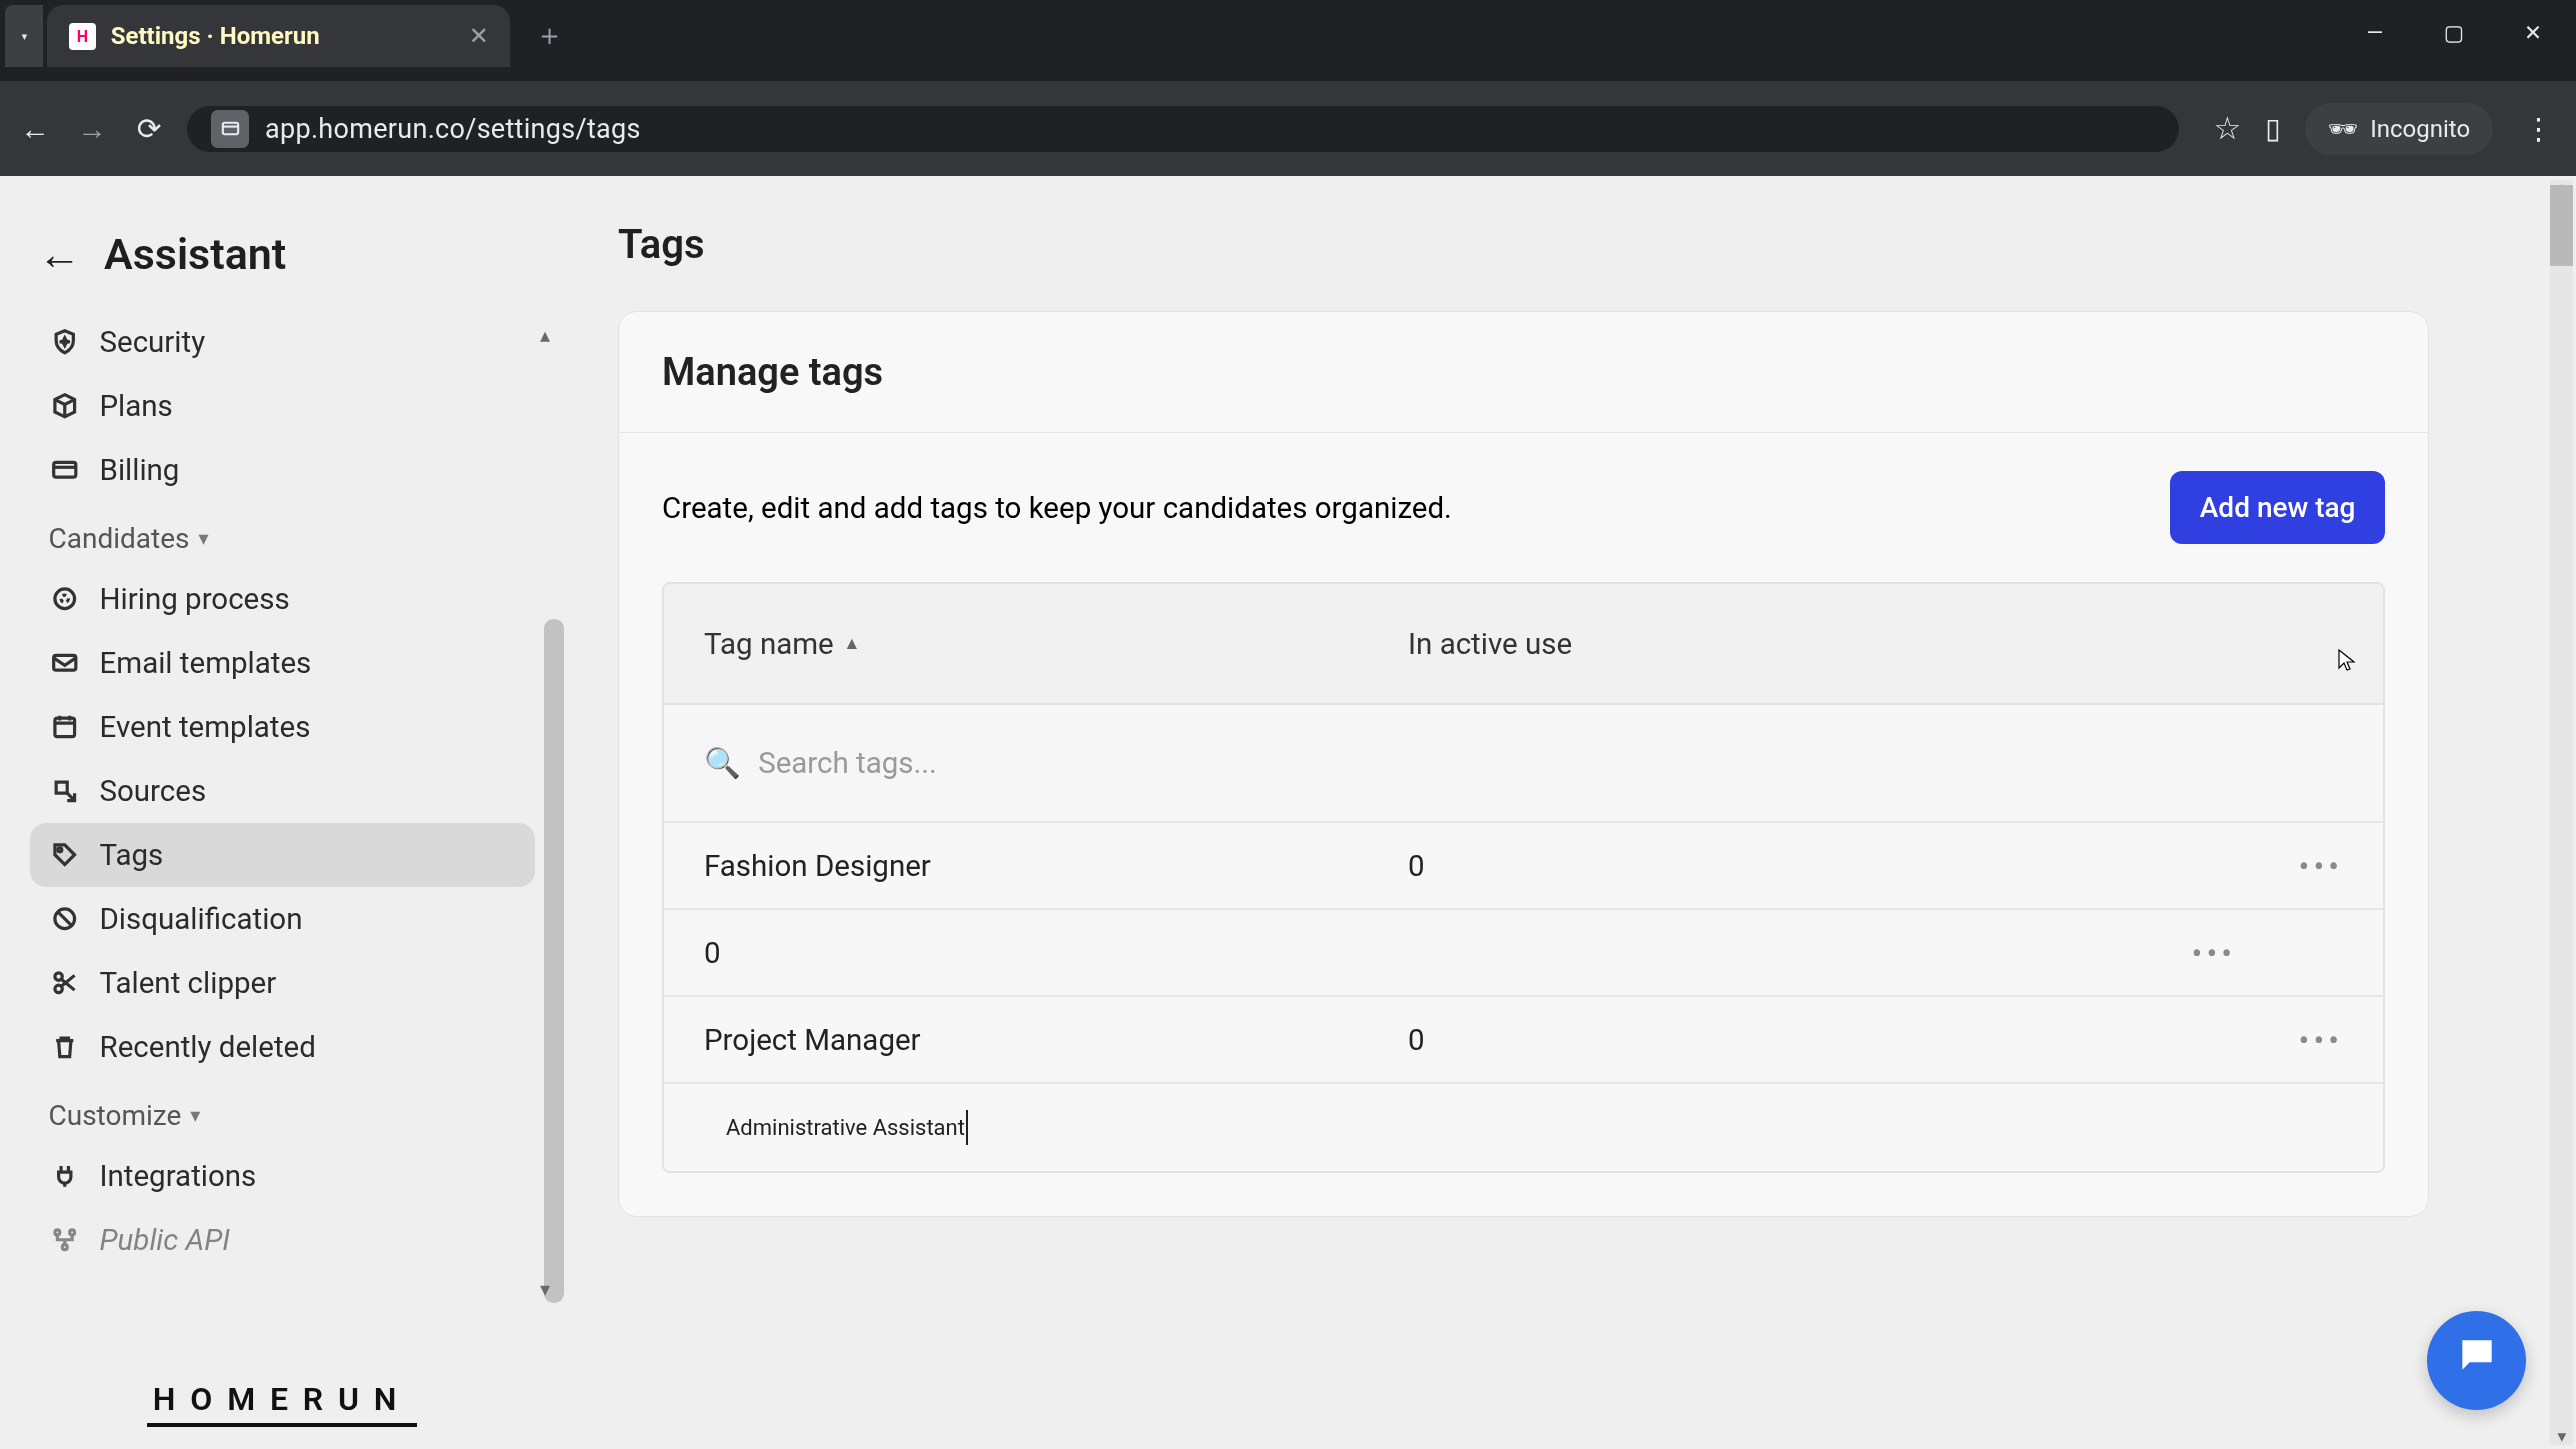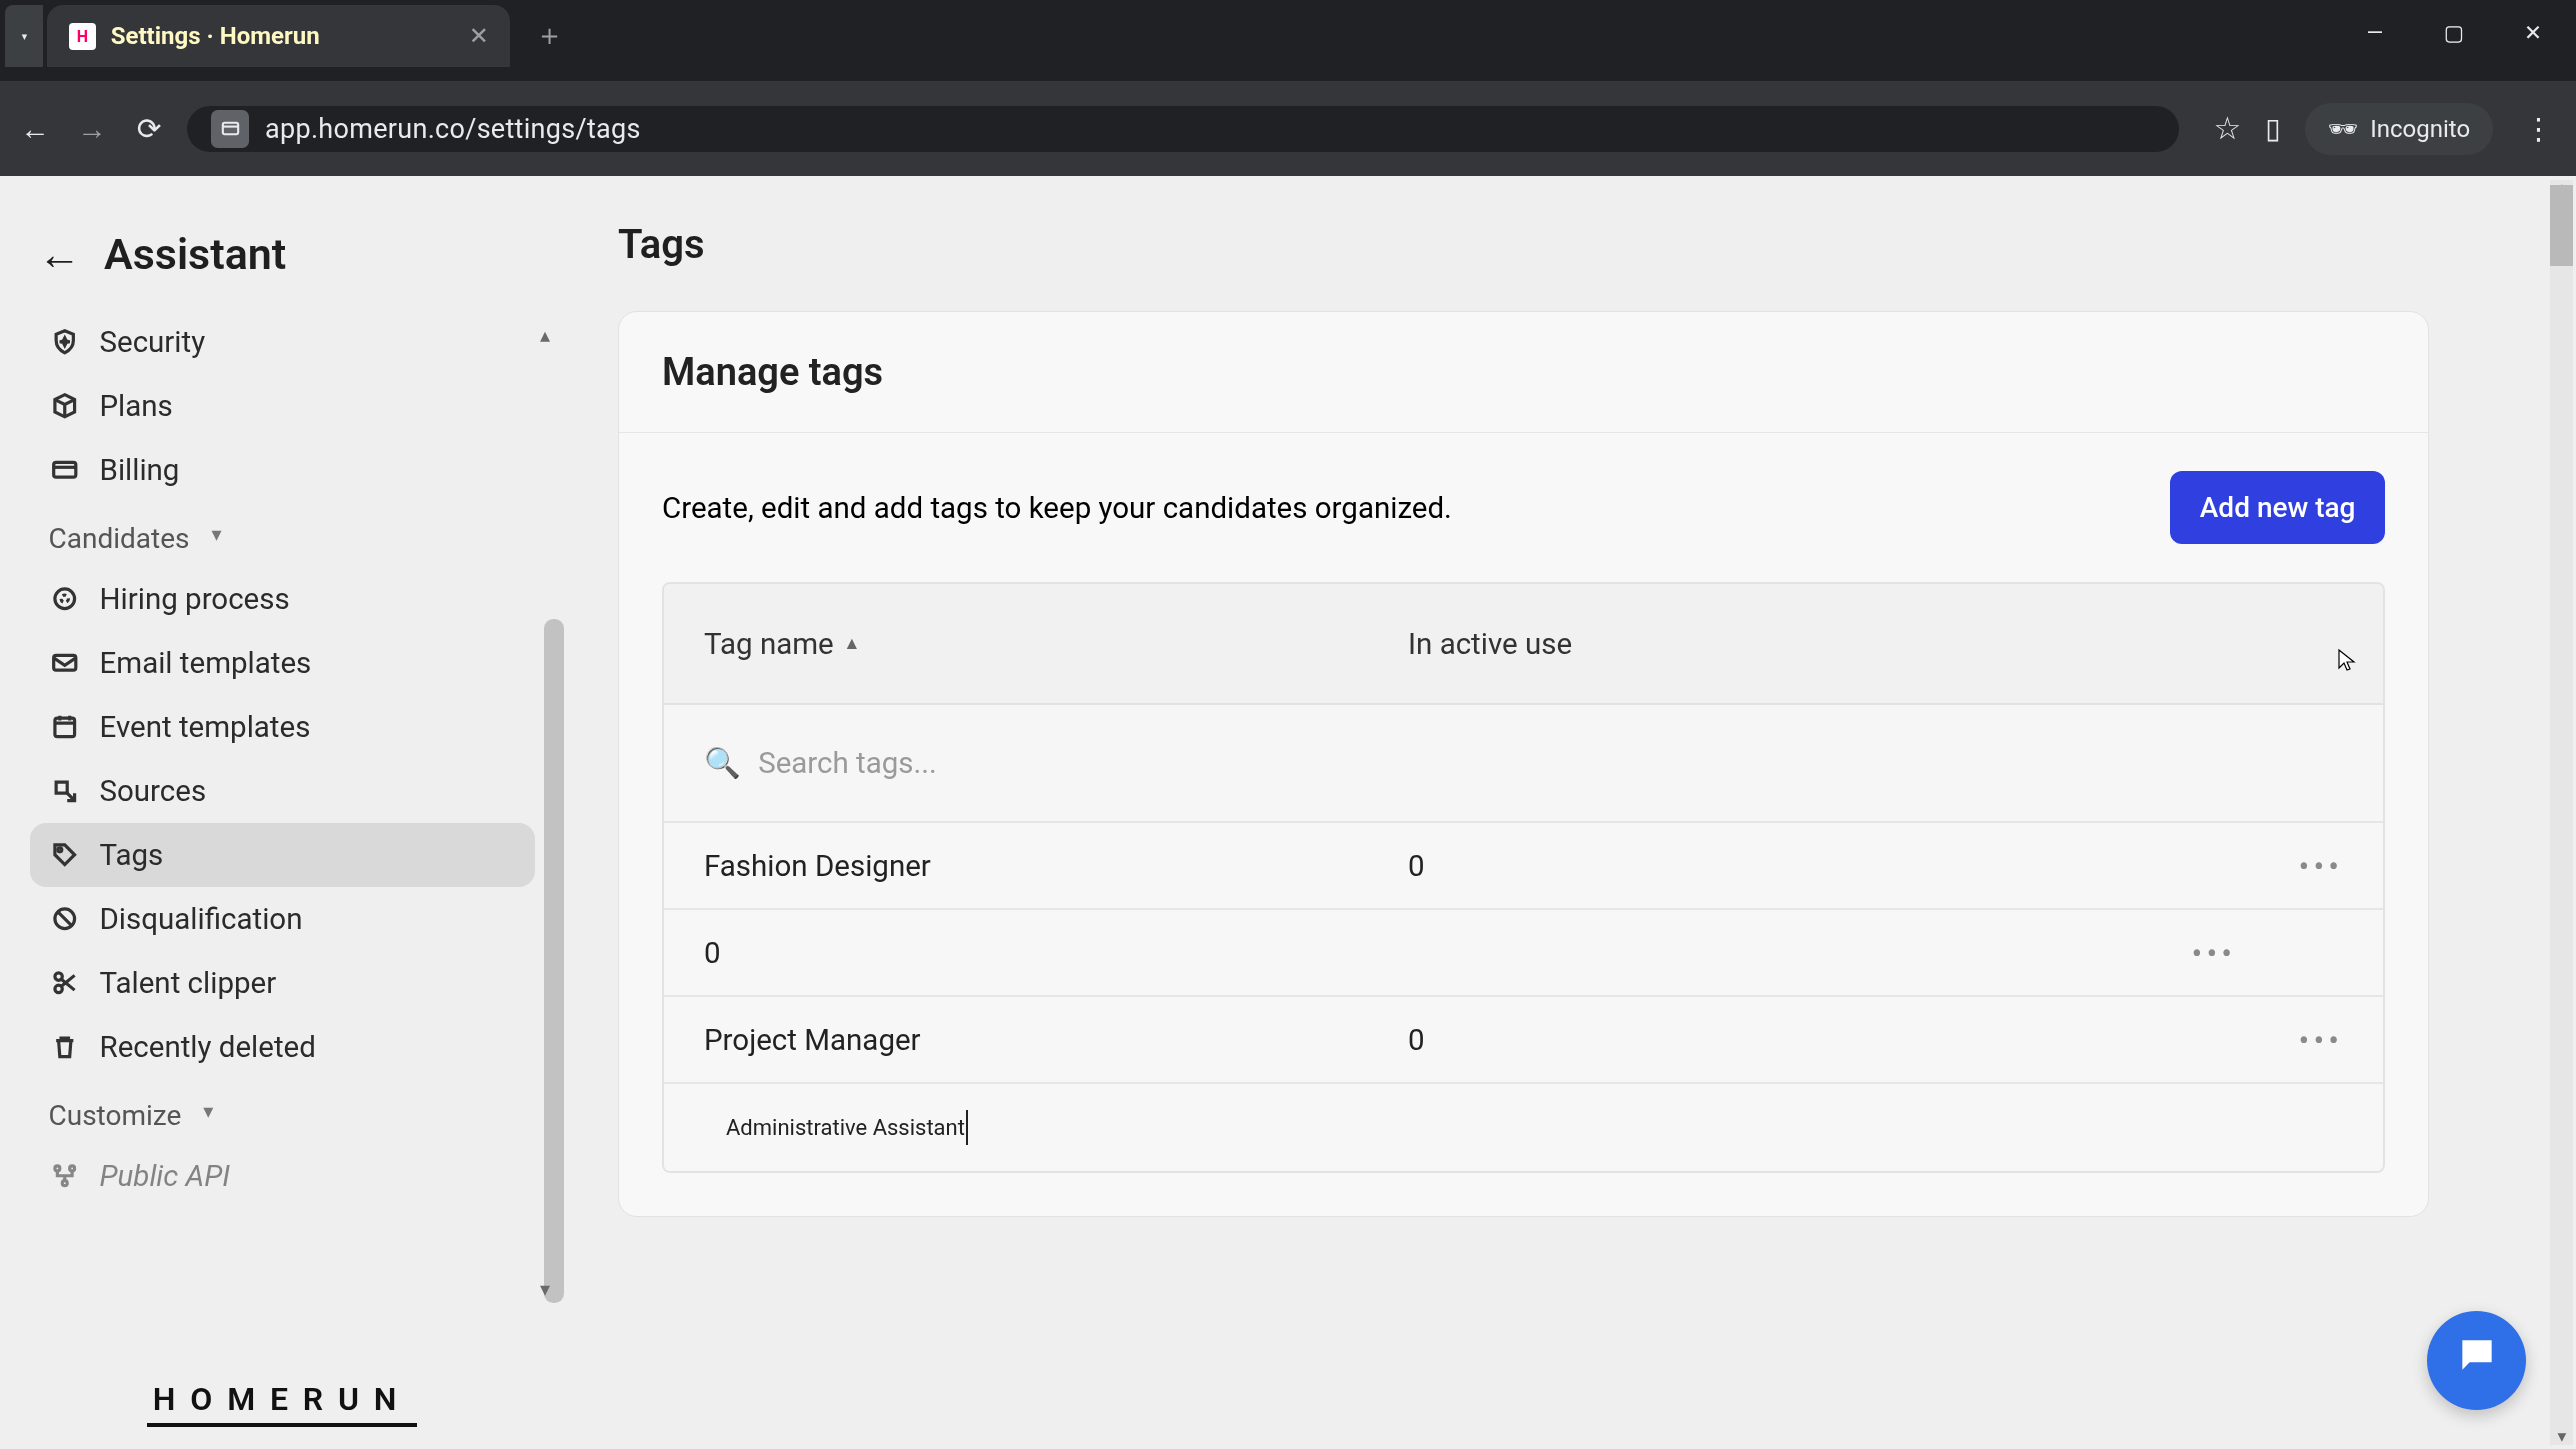--- a/index.html
+++ b/index.html
@@ -31,21 +31,21 @@
   .app { position:relative; width:100%; height:calc(1449px - 176px); background:#efefef; display:flex; }
   .sidebar { width:564px; background:#efefef; border-right:0; position:relative; padding-top:27px;}
   .sidebar-header { display:flex; align-items:center; gap:23px; padding:25.5px 38px 31px 38px; }
   .back-arrow { font-size:43px; color:#1f1f1f; }
   .settings-title { font-size:43px; font-weight:600; color:#1f1f1f; }
 
   .side-scroll { position:relative; height:calc(100% - 174px); padding-left:29.5px; padding-right:29.5px;}
   .side-item { display:flex; align-items:center; gap:19px; height:64px; padding:0 19px; border-radius:16px; font-size:29.5px; color:#2b2b2b; }
   .side-item.active { background:#d9d9d9; }
   .side-item .icn { width:32px; height:32px; display:flex; align-items:center; justify-content:center; color:#333;}
-  .side-group { display:flex; align-items:flex-start; gap:22px; font-size:28px; color:#555; padding:20px 19px 12px 19px; }
+  .side-group { display:flex; align-items:center; gap:9px; font-size:28px; color:#555; padding:20px 19px 12px 19px; }
   .side-group .caret { font-size:20px; color:#777; }
   .side-scrollbar { position:absolute; right:0; top:309px; width:20px; height:684px; background:#c2c2c2; border-radius:9.4px; }
   .side-chevrons { position:absolute; right:4px; width:20px; color:#6a6a6a; font-size:20px;}
   .side-chevrons.up { top:13.4px;}
   .side-chevrons.down { bottom:81px;}
 
   .brand { position:absolute; bottom:31px; left:0; width:100%; text-align:center; }
   .brand span { font-size:32px; letter-spacing:14.8px; font-weight:600; color:#111; border-bottom:4px solid #111; padding:0 5.4px 5.4px 5.4px;}
 
   .main { flex:1; position:relative; padding:32px 54px;}
@@ -246,20 +246,29 @@
             </svg>
           </span>
         <span>Recently deleted</span>
       </div>
 
       <div class="side-group">
         <span>Customize</span>
         <span class="caret">▾</span>
       </div>
 
+      <div class="side-item">
+        <span class="icn">
+            <svg viewBox="0 0 24 24">
+              <path d="M9 4v5M15 4v5M7 9h10v4a5 5 0 01-10 0z"></path>
+              <path d="M12 18v3"></path>
+            </svg>
+          </span>
+        <span>Integrations</span>
+      </div>
       <div class="side-item" style="opacity:.55;font-style:italic;">
         <span class="icn">
             <svg viewBox="0 0 24 24">
               <circle cx="6" cy="6" r="2"></circle>
               <circle cx="18" cy="6" r="2"></circle>
               <circle cx="12" cy="18" r="2"></circle>
               <path d="M6 8v4h12V8M12 12v4"></path>
             </svg>
           </span>
         <span>Public API</span>

